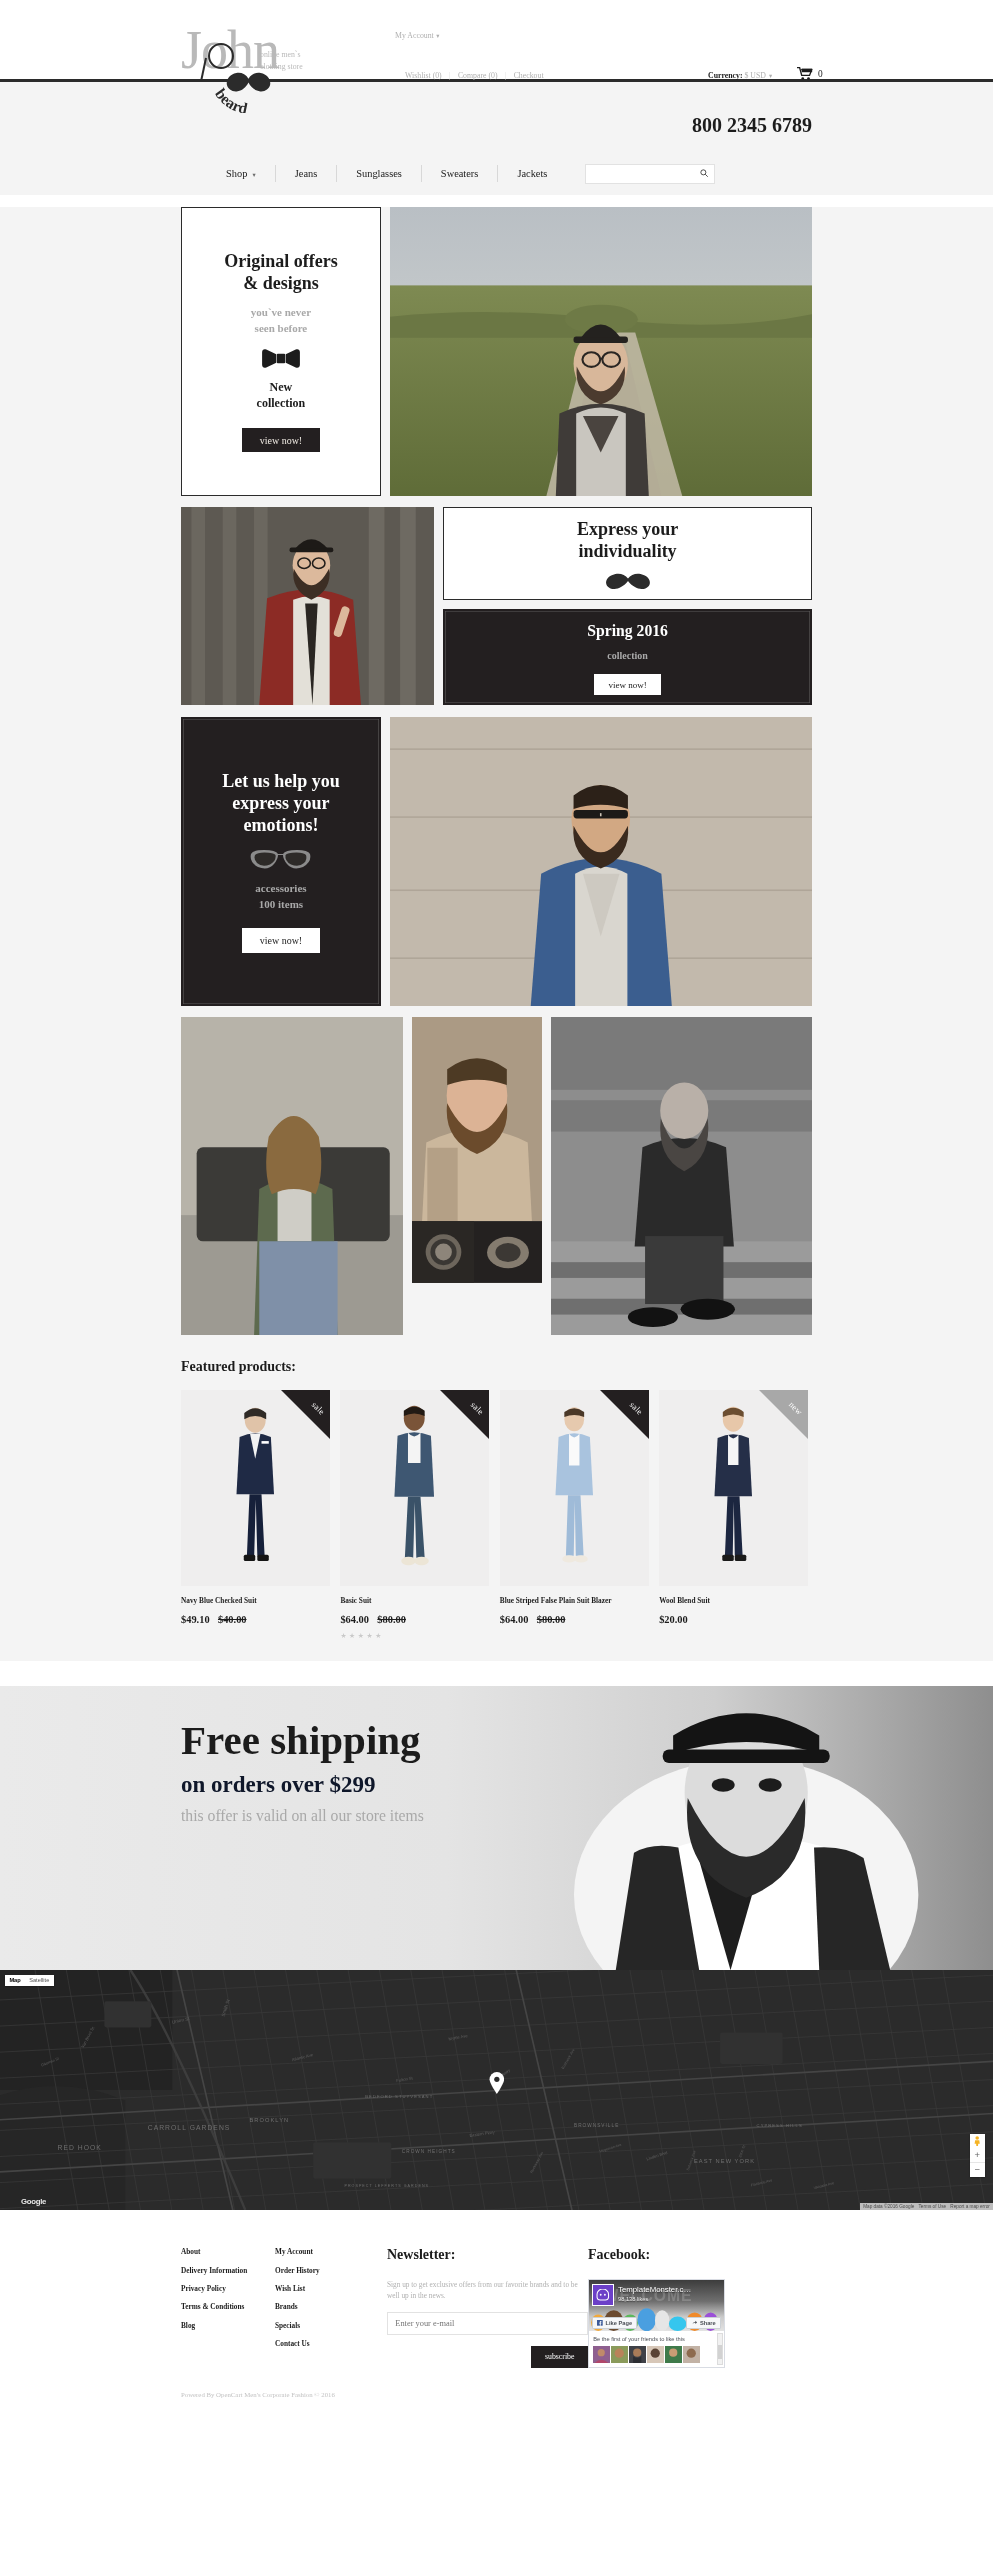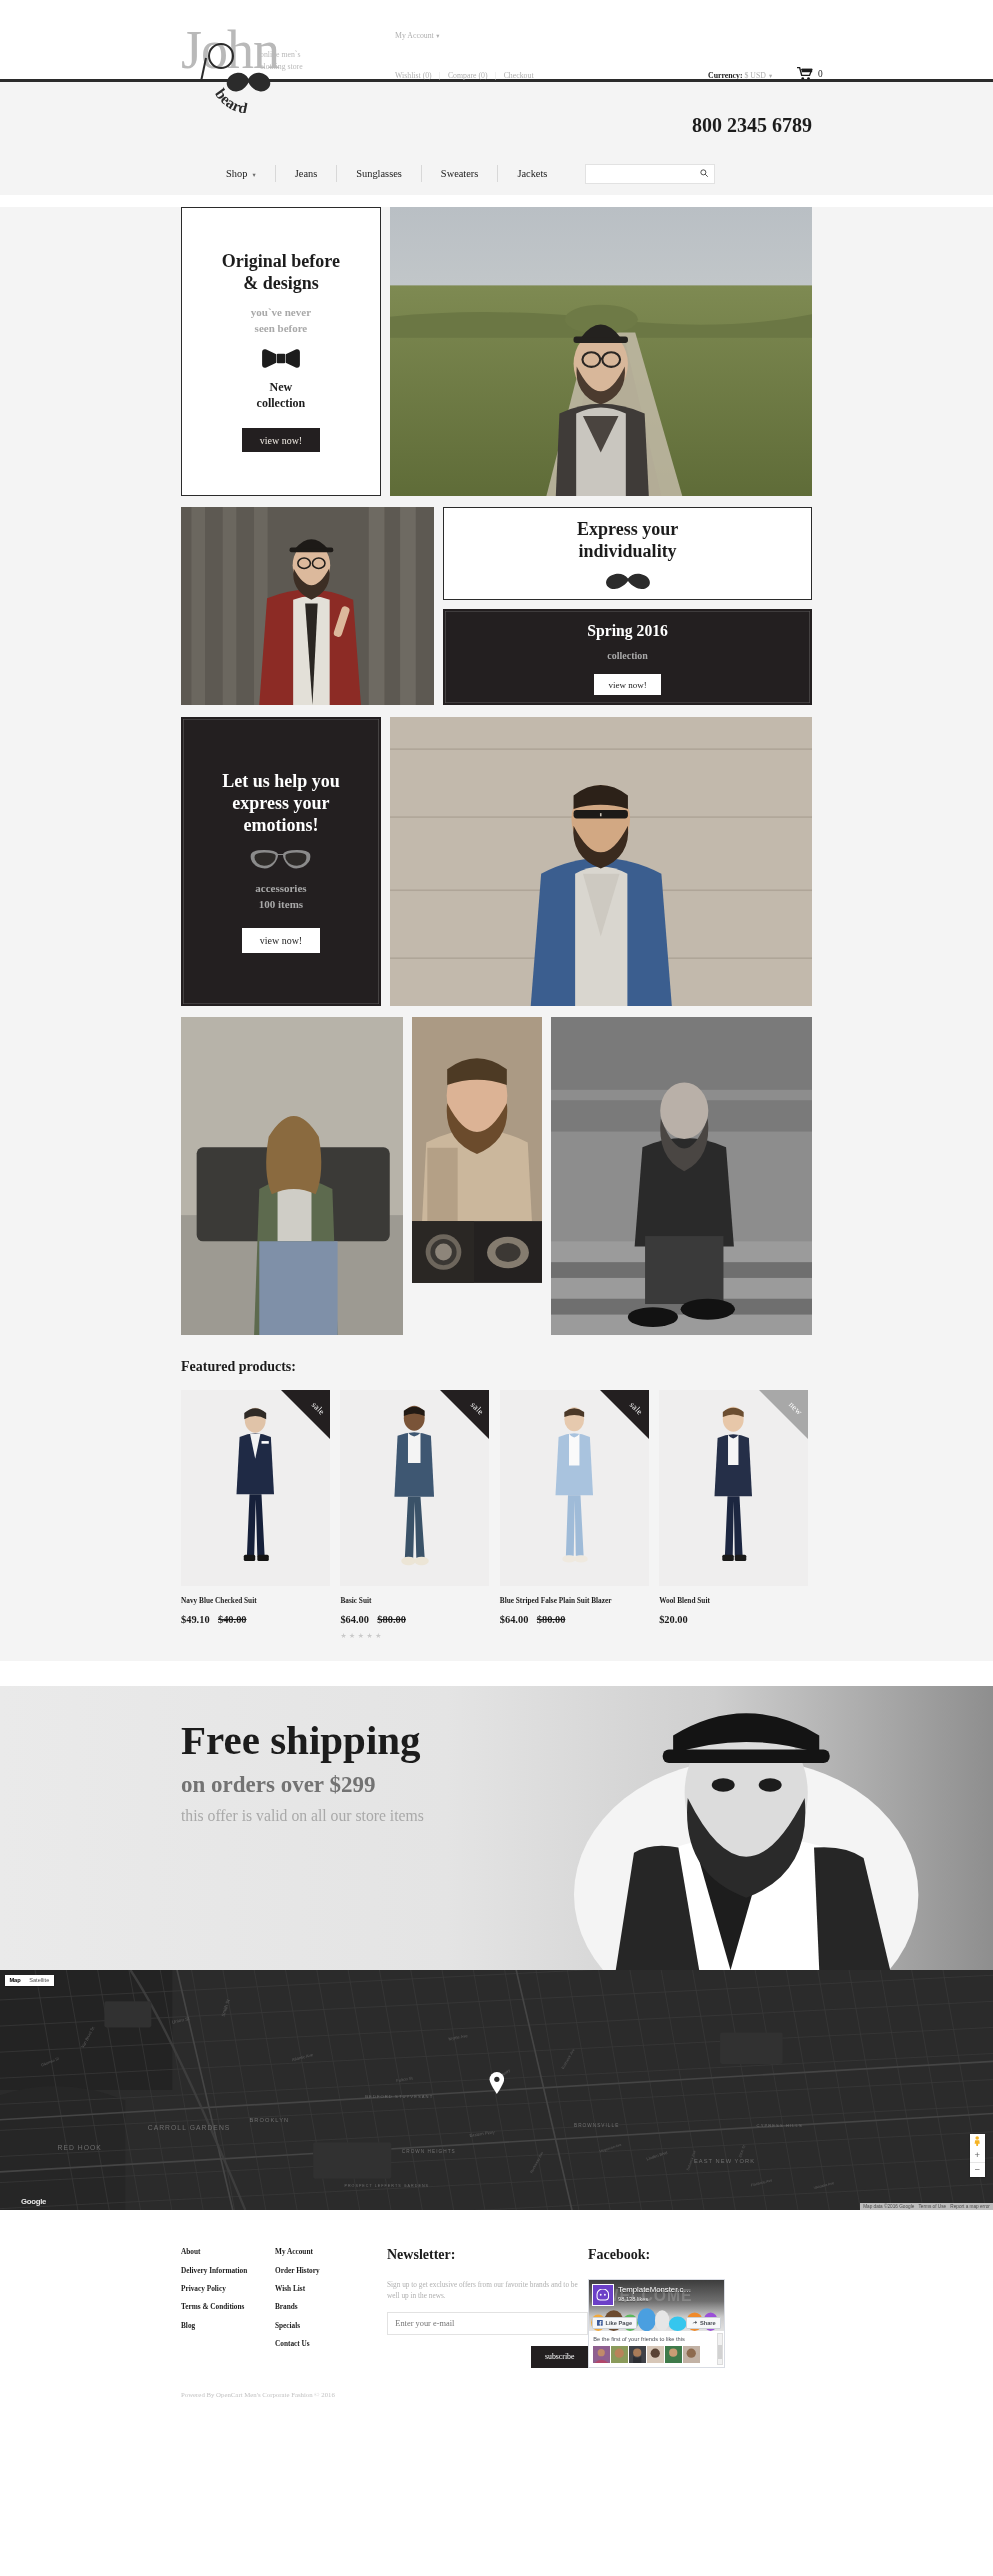--- a/index.html
+++ b/index.html
@@ -41,21 +41,21 @@
   .logo-beard {
     position: absolute; left: 30px; top: 82px; width: 78px; height: 26px;
   }
 
   .util-account {
     position: absolute; left: 214px; top: 31px; font-size: 7.8px; color: #b0b0b0;
     cursor: pointer;
   }
   .util-account .chev { font-size: 6.3px; margin-left: 2.6px; color: #b0b0b0; }
   .util-links {
-    position: absolute; left: 214px; top: 71px; font-size: 7.8px; color: #b0b0b0;
+    position: absolute; left: 224px; top: 71px; font-size: 7.8px; color: #b0b0b0;
     display: flex; align-items: center; gap: 0;
   }
   .util-links a { color: #b0b0b0; text-decoration: none; cursor: pointer; }
   .util-links .sep { color: #dedede; margin: 0 7.3px; }
 
   .util-currency {
     position: absolute; left: 527px; top: 71px; font-size: 7.8px; color: #b0b0b0;
     cursor: pointer; white-space: nowrap;
   }
   .util-currency b { color: #1c1c1c; font-weight: 700; }
@@ -154,21 +154,21 @@
   .price-old { font-size: 10.4px; font-weight: 700; color: #1c1c1c; text-decoration: line-through; }
   .stars { display: flex; gap: 2.6px; margin-top: 7.3px; color: #c9c9c9; font-size: 6.8px; }
 
   
   .shipping {
     position: relative; height: 284px; overflow: hidden;
     background: #e9e9e9; margin-top: 25px;
   }
   .ship-inner { width: 631px; margin: 0 auto; position: relative; height: 100%; z-index: 3; }
   .ship-t1 { font-size: 41px; font-weight: 700; color: #1c1c1c; padding-top: 34px; line-height: 41px; }
-  .ship-t2 { font-size: 23px; font-weight: 700; color: #737373; margin-top: 10.4px; }
+  .ship-t2 { font-size: 23px; font-weight: 700; color: #0f172a; margin-top: 10.4px; }
   .ship-t3 { font-size: 15.7px; color: #a9a9a9; margin-top: 9.4px; }
 
   
   .map { position: relative; height: 240px; background: #2b2b2b; overflow: hidden; }
   .map-type {
     position: absolute; left: 5.2px; top: 5.2px; background: #fff; display: flex;
     font-family: "Liberation Sans", sans-serif; font-size: 5.7px; z-index: 5;
     box-shadow: 0 0.5px 1.6px rgba(0,0,0,.4);
   }
   .map-type span { padding: 2.1px 4.2px; cursor: pointer; color: #565656; }
@@ -351,21 +351,21 @@
     </div>
   </div>
 </div>
 
 <div class="body-bg">
   <div class="wrap">
 
     <div class="prow">
       <div class="promo-card" style="width:200px;height:289px;">
         <div class="promo-title">
-          <div>Original before</div>
+          <div>Original offers</div>
           <div>&amp; designs</div>
         </div>
         <div class="promo-sub">
           <div>you`ve never</div>
           <div>seen before</div>
         </div>
         <svg class="promo-icon" width="40" height="21" viewBox="0 0 76 40">
           <path d="M2 8 C2 3 6 1 10 3 L29 12 L29 28 L10 37 C6 39 2 37 2 32 Z" fill="#1c1c1c"></path>
           <path d="M74 8 C74 3 70 1 66 3 L47 12 L47 28 L66 37 C70 39 74 37 74 32 Z" fill="#1c1c1c"></path>
           <rect x="30" y="11" width="16" height="18" rx="2" fill="#1c1c1c"></rect>

